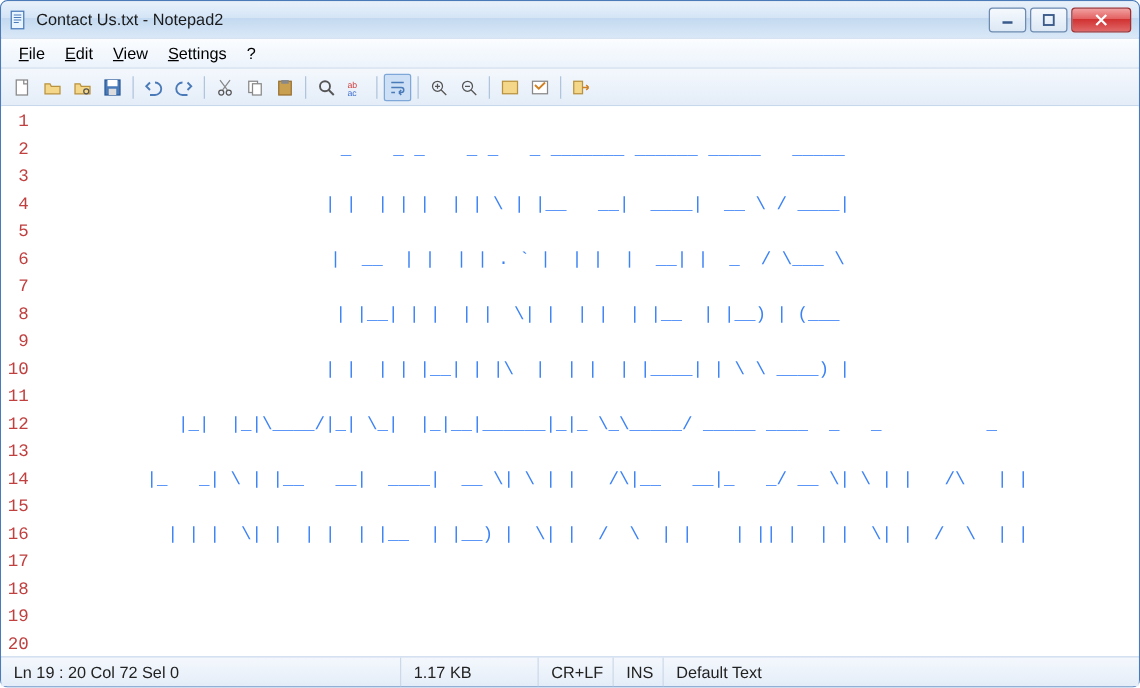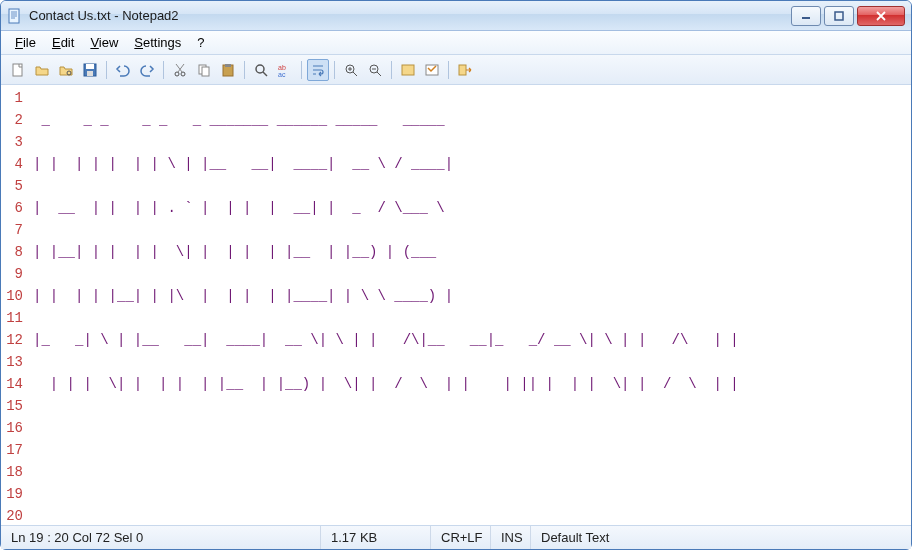--- a/index.html
+++ b/index.html
@@ -110,24 +110,25 @@
       padding: 2px 6px 2px 2px;
       line-height: 22px;
       user-select: none;
     }
     .content {
       flex: 1;
       font-family: "Consolas", "Courier New", monospace;
       font-size: 14px;
       line-height: 22px;
       padding: 2px 4px;
-      color: #701a75;
+      color: #3b82f6;
       white-space: pre;
       overflow: hidden;
       position: relative;
+      text-align: center;
     }
     .line { height: 22px; display: block; white-space: pre; }
     .statusbar {
       height: 24px;
       background: linear-gradient(to bottom, #f4f8fd, #e4edf8);
       border-top: 1px solid #c8d8ec;
       display: flex;
       align-items: center;
       font-size: 13px;
       color: #222;
@@ -312,20 +313,21 @@
       <div>18</div>
       <div>19</div>
       <div>20</div>
     </div>
     <div class="content">
 <span class="line"> _    _ _    _ _   _ _______ ______ _____   _____</span>
 <span class="line">| |  | | |  | | \ | |__   __|  ____|  __ \ / ____|</span>
 <span class="line">|  __  | |  | | . ` |  | |  |  __| |  _  / \___ \</span>
 <span class="line">| |__| | |  | |  \| |  | |  | |__  | |__) | (___</span>
 <span class="line">| |  | | |__| | |\  |  | |  | |____| | \ \ ____) |</span>
+<span class="line">|_|  |_|\____/|_| \_|  |_|__|______|_|_ \_\_____/ _____ ____  _   _          _</span>
 <span class="line">|_   _| \ | |__   __|  ____|  __ \| \ | |   /\|__   __|_   _/ __ \| \ | |   /\   | |</span>
 <span class="line">  | | |  \| |  | |  | |__  | |__) |  \| |  /  \  | |    | || |  | |  \| |  /  \  | |</span>
 <span class="line"></span>
 
 
 
 
 
 
 

